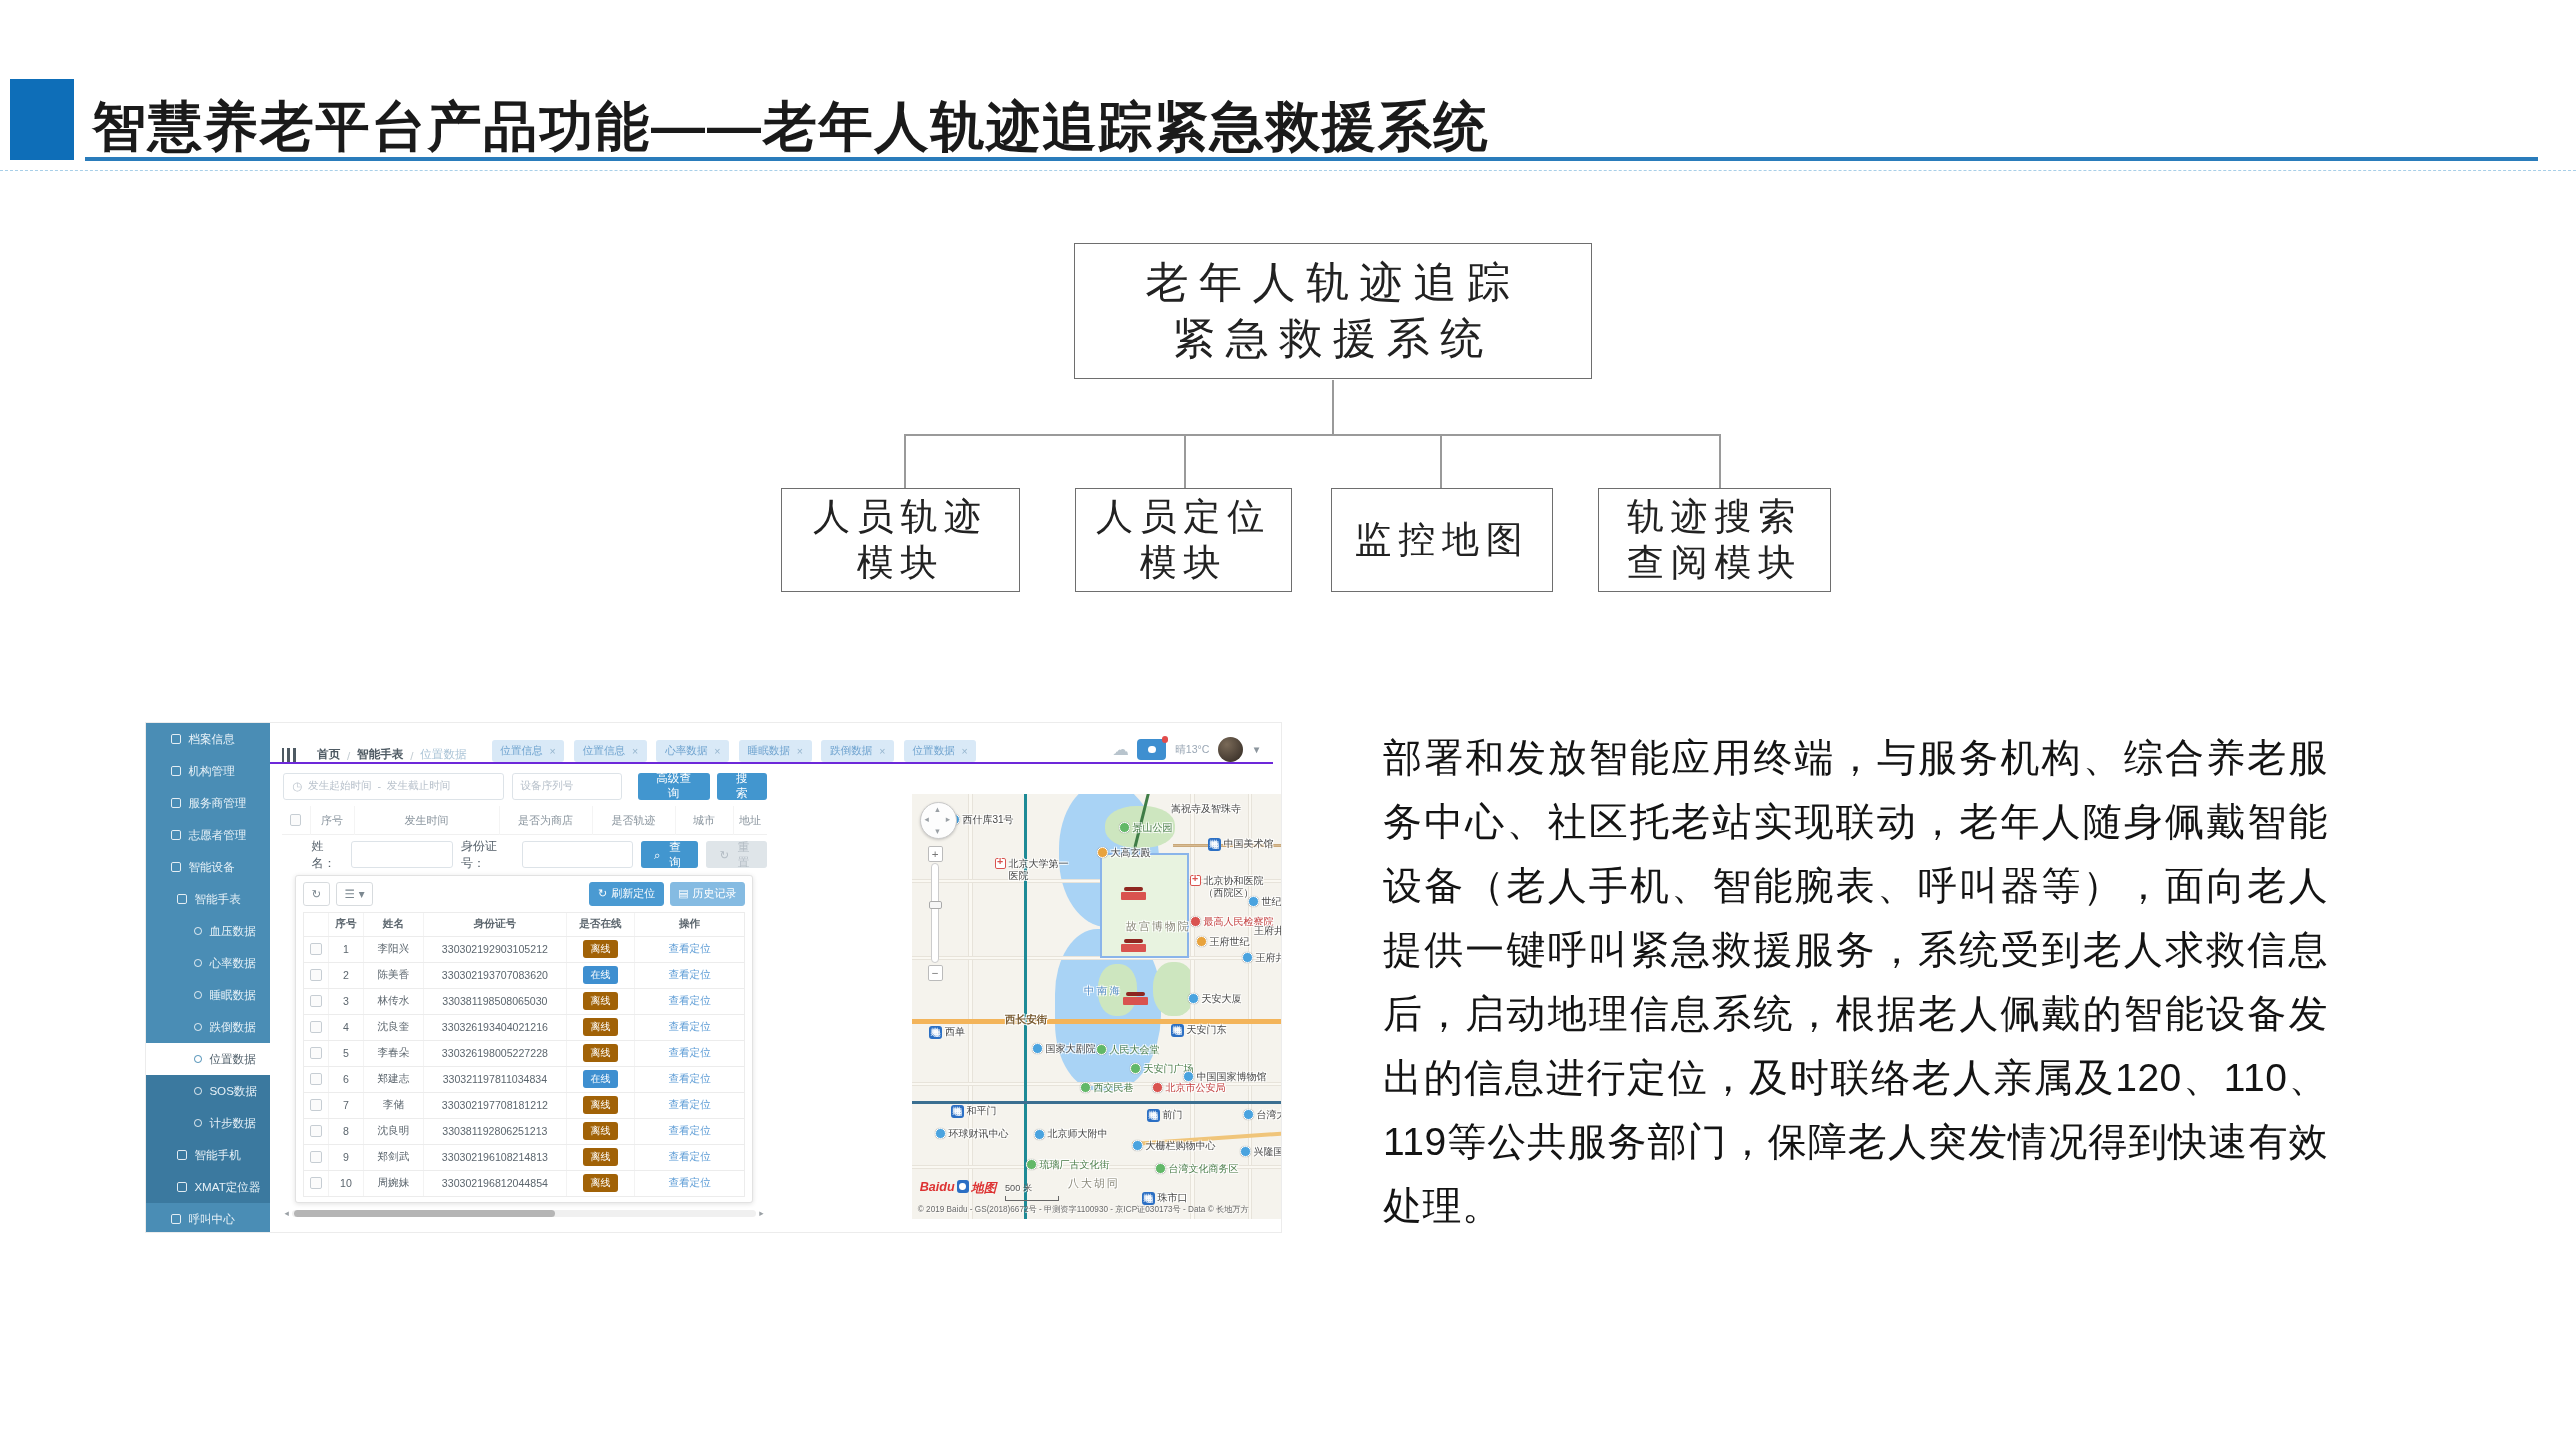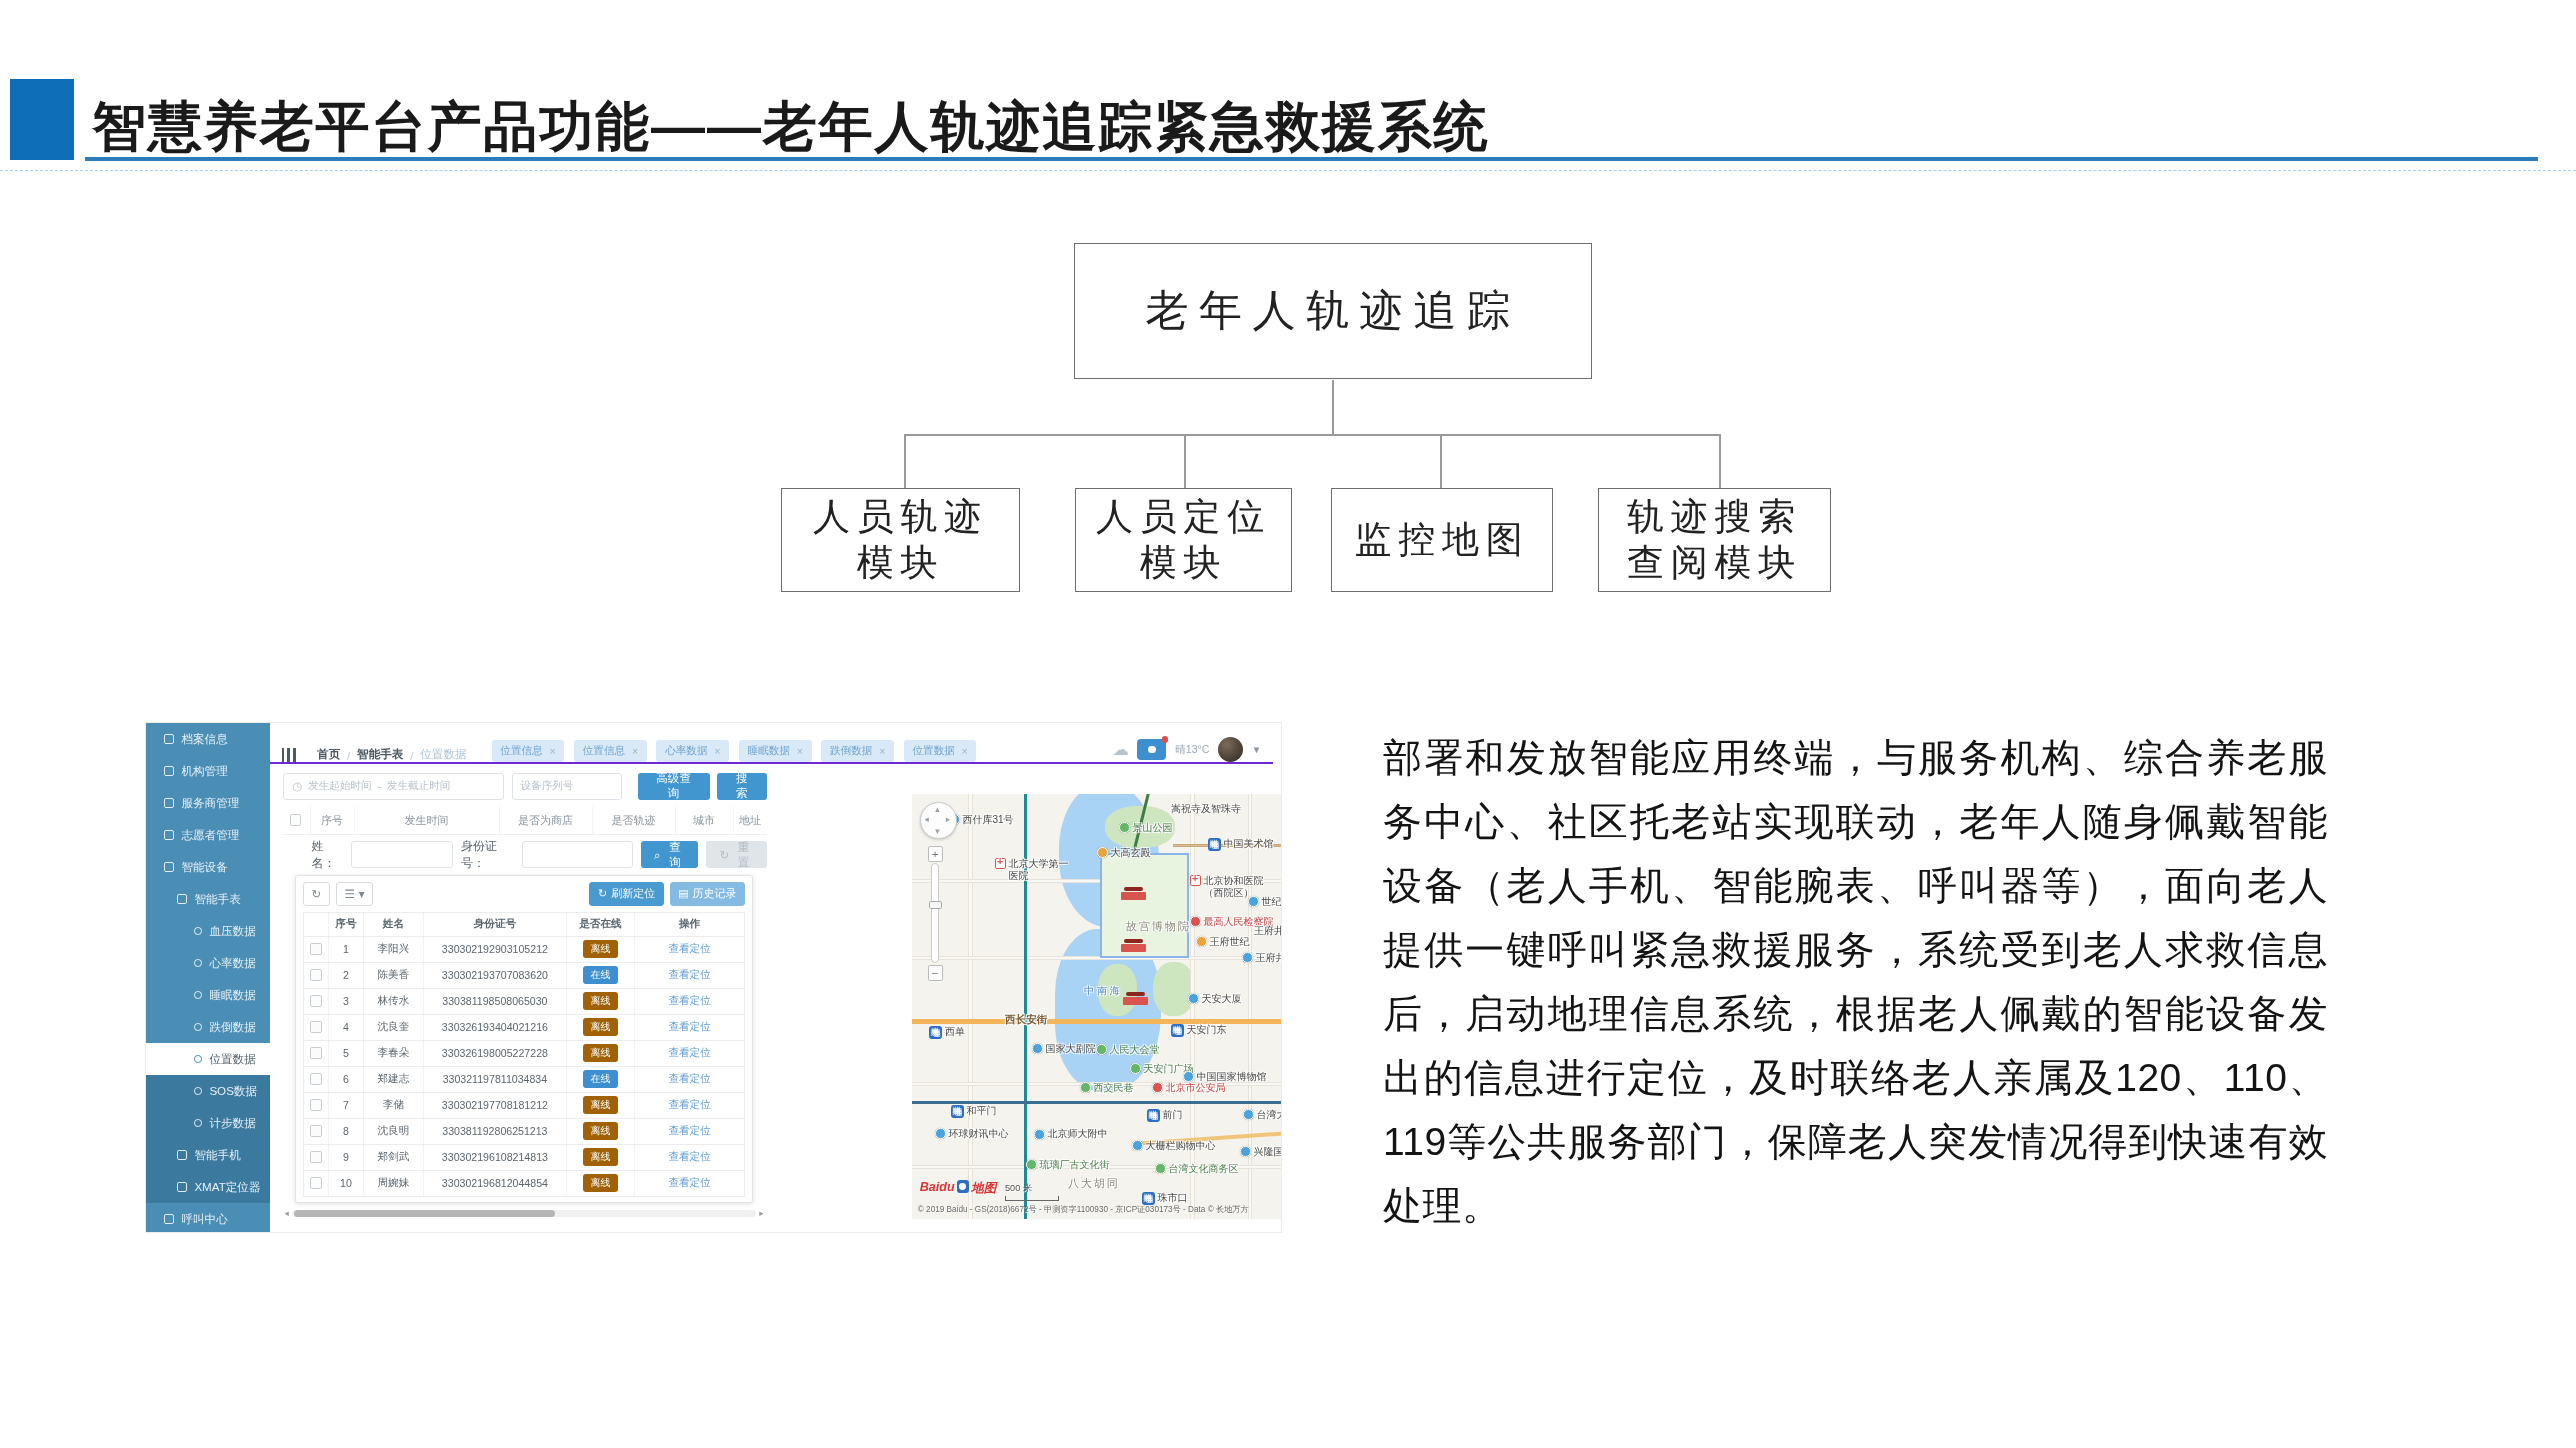--- a/index.html
+++ b/index.html
@@ -25,21 +25,21 @@
 #cl-h{left:904px;top:434px;width:817px;height:1.9px}
 .cdrop{top:434px;width:1.9px;height:55px}
 
 
 #desc{left:1383px;top:726px;width:945px;font-size:39px;line-height:64px;color:#141414;letter-spacing:0.5px;text-align:justify}
 
 
 #app{left:145px;top:722px;width:1137px;height:511px;background:#fff;border:1px solid #ececec;overflow:hidden;font-size:11.6px}
 #sidebar{position:absolute;left:0;top:0;width:124px;height:511px;background:#4a8db5;overflow:hidden}
 .sbi{height:32px;display:flex;align-items:center;color:#e8f2f8;font-size:11.6px;cursor:pointer;white-space:nowrap}
-.sbi.lv1{padding-left:18px}.sbi.lv2{padding-left:31px}.sbi.lv3{padding-left:48px}
+.sbi.lv1{padding-left:25px}.sbi.lv2{padding-left:31px}.sbi.lv3{padding-left:48px}
 .sbi.shd{background:rgba(10,50,80,.22)}
 .sbi.sel{background:#fff;color:#51606b}
 .si{display:inline-block;width:9.7px;height:9.7px;border:1.4px solid rgba(255,255,255,.85);border-radius:1.9px;margin-right:7.7px;flex:none}
 .lv3 .si{width:7.7px;height:7.7px;border-radius:50%}
 .sel .si{border-color:#4a8db5}
 
 #main{position:absolute;left:124px;top:0;right:0;bottom:0;background:#fff}
 #apphead{position:absolute;left:0;top:0;right:8px;height:41px;background:#fff;border-bottom:2px solid #6d28d9;display:flex;align-items:flex-end;padding:0 11.6px}
 #burger{display:flex;gap:2.9px;margin-right:21px}
 #burger i{width:2.9px;height:14.5px;background:#4e5a63;display:block}
@@ -135,20 +135,21 @@
 </head>
 <body>
 
 <div class="abs" id="title-square"></div>
 <div class="abs" id="slide-title">智慧养老平台产品功能——老年人轨迹追踪紧急救援系统</div>
 <div class="abs" id="title-rule"></div>
 <div class="abs" id="title-rule-dashed"></div>
 
 <div class="abs obox" id="org-root">
   <div>老年人轨迹追踪</div>
+  <div>紧急救援系统</div>
 </div>
 <div class="abs cline" id="cl-v0"></div>
 <div class="abs cline" id="cl-h"></div>
 <div class="abs cline cdrop" style="left:904px"></div>
 <div class="abs cline cdrop" style="left:1184px"></div>
 <div class="abs cline cdrop" style="left:1440px"></div>
 <div class="abs cline cdrop" style="left:1719px"></div>
 <div class="abs obox cbox" id="org-c0">
   <div>人员轨迹</div>
   <div>模块</div>

